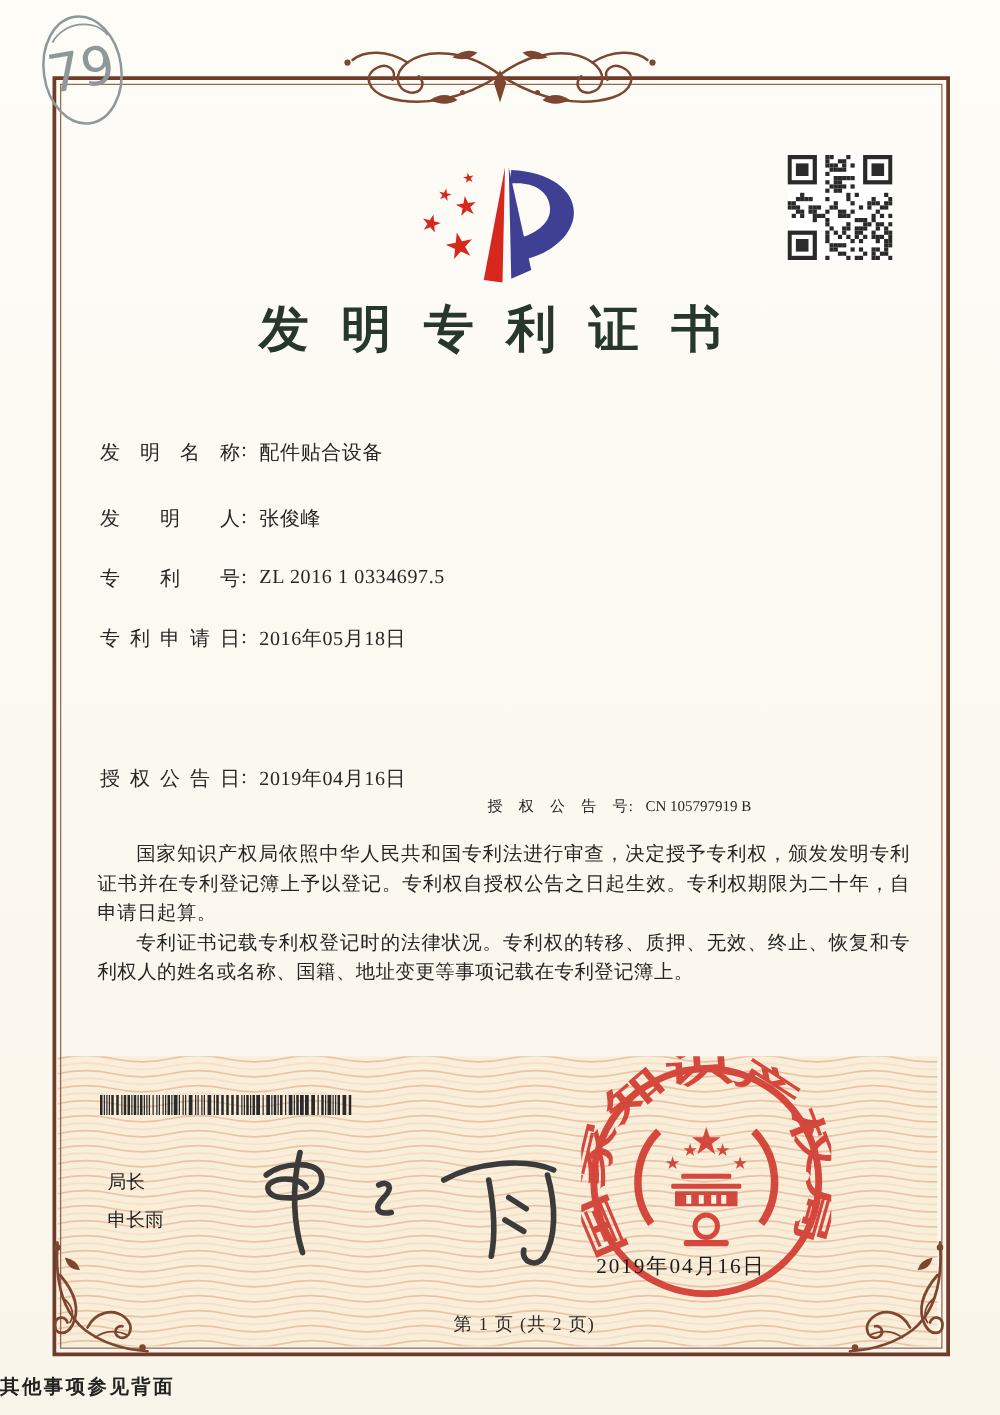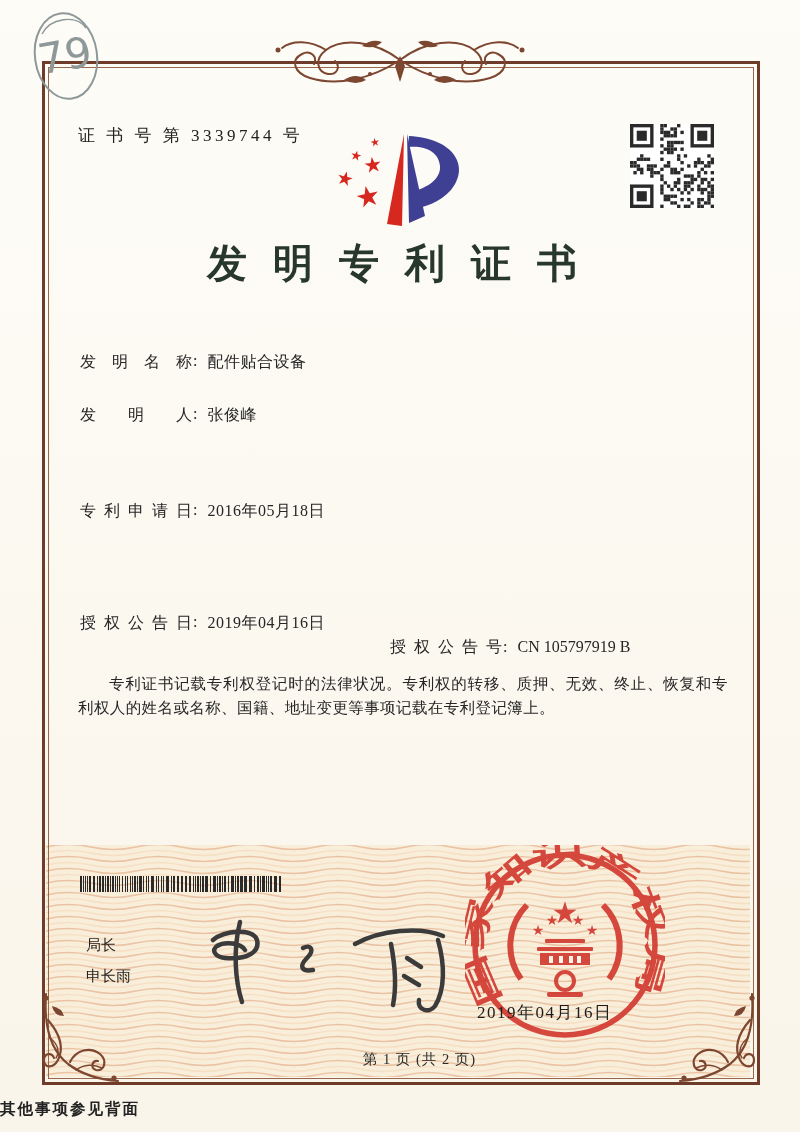--- a/index.html
+++ b/index.html
@@ -14,21 +14,21 @@
   .abs{position:absolute;}
   .cert-no{left:78px;top:124px;font-size:17px;letter-spacing:3.5px;color:#222;}
   .title{left:0;right:0;top:236px;text-align:center;font-size:40px;font-weight:700;
          color:#27372c;letter-spacing:26px;padding-left:10px;}
   .field{left:80px;font-size:16px;color:#262626;white-space:nowrap;margin-top:12px;}
   .field .lbl{display:inline-block;width:112px;text-align:justify;text-align-last:justify;
          vertical-align:top;}
   .field .colon{margin:0 10px 0 1px;vertical-align:top;}
   .field .val{display:inline-block;vertical-align:top;letter-spacing:0.5px;}
   .field .val.wrap{white-space:normal;width:462px;line-height:24px;}
-  .field2{font-size:16px;color:#262626;white-space:nowrap;}
+  .field2{font-size:12px;color:#262626;white-space:nowrap;}
   .paras{left:78px;top:672px;width:650px;font-size:15.5px;line-height:23.6px;
          color:#262626;text-align:justify;letter-spacing:0.4px;}
   .paras p{margin:0;text-indent:2em;}
   .barcode{left:80px;top:876px;}
   .chief-label,.chief-name{left:86px;font-size:15px;color:#1f1f1f;
          font-family:"Liberation Sans","DejaVu Sans",sans-serif;}
   .chief-label{top:936px;}
   .chief-name{top:967px;}
   .signature{left:195px;top:910px;}
   .seal{left:465px;top:845px;width:200px;height:200px;}
@@ -136,21 +136,20 @@
       <circle cx="74" cy="86" r="2.6" fill="#7d4630" stroke="none"></circle>
     </g>
   </svg>
 
   <svg class="abs pencil" width="95" height="105" viewBox="0 0 95 105">
     <ellipse cx="46" cy="52" rx="31" ry="43" fill="none" stroke="#8e9898" stroke-width="2" transform="rotate(-8 46 52)"></ellipse>
     <path d="M22,30 C30,14 56,10 66,24" fill="none" stroke="#8e9898" stroke-width="1.4"></path>
     <text x="46" y="66" font-size="42" fill="#8e9898" text-anchor="middle" font-family="DejaVu Sans, sans-serif" transform="rotate(-10 46 58)">79</text>
   </svg>
 
-  <div class="abs cert-no">证 书 号 第 3339744 号</div>
 
   <svg class="abs logo" width="150" height="128" viewBox="0 0 150 128">
     <polygon points="79,26 77,118 62,116" fill="#d6281f"></polygon>
     <polygon points="82,26 100,108 84,115" fill="#3f3f94"></polygon>
     <path d="M84,28 C128,30 146,58 126,82 C114,95 99,99 89,101 L85,84 C104,80 116,70 115,58 C114,44 100,37 83,39 Z" fill="#3f3f94"></path>
     <g text-anchor="middle" font-family="DejaVu Sans, sans-serif" fill="#d6281f">
       <text x="43" y="98" font-size="28" transform="rotate(-12 43 90)">★</text>
       <text x="20" y="77" font-size="19" transform="rotate(14 20 71)">★</text>
       <text x="48" y="64" font-size="21" transform="rotate(-8 48 58)">★</text>
       <text x="31" y="52" font-size="13" transform="rotate(12 31 48)">★</text>
@@ -327,32 +326,36 @@
     </svg>
 
   <div class="abs title">发明专利证书</div>
 
   <div class="abs field" style="top:340px">
     <span class="lbl">发明名称</span><span class="colon">:</span><span class="val">配件贴合设备</span>
   </div>
   <div class="abs field" style="top:393px">
     <span class="lbl">发明人</span><span class="colon">:</span><span class="val">张俊峰</span>
   </div>
+  <div class="abs field" style="top:441px">
+    <span class="lbl">专利号</span><span class="colon">:</span><span class="val">ZL 2016 1 0334697.5</span>
+  </div>
   <div class="abs field" style="top:489px">
     <span class="lbl">专利申请日</span><span class="colon">:</span><span class="val">2016年05月18日</span>
   </div>
 
   <div class="abs field" style="top:601px">
     <span class="lbl">授权公告日</span><span class="colon">:</span><span class="val">2019年04月16日</span>
   </div>
   <div class="abs field2" style="left:390px;top:637px">
     <span class="lbl" style="display:inline-block;width:112px;text-align:justify;text-align-last:justify;">授权公告号</span><span class="colon" style="margin:0 10px 0 1px">:</span><span class="val">CN 105797919 B</span>
   </div>
 
   <div class="abs paras">
+    <p>国家知识产权局依照中华人民共和国专利法进行审查，决定授予专利权，颁发发明专利证书并在专利登记簿上予以登记。专利权自授权公告之日起生效。专利权期限为二十年，自申请日起算。</p>
     <p>专利证书记载专利权登记时的法律状况。专利权的转移、质押、无效、终止、恢复和专利权人的姓名或名称、国籍、地址变更等事项记载在专利登记簿上。</p>
   </div>
 
   <svg id="barcode-svg" class="abs barcode" width="210" height="16" viewBox="0 0 210 16">
       <rect x="0" y="0" width="2" height="16" fill="#2a2a2a"></rect>
       <rect x="3" y="0" width="1" height="16" fill="#2a2a2a"></rect>
       <rect x="5" y="0" width="1" height="16" fill="#2a2a2a"></rect>
       <rect x="7" y="0" width="1" height="16" fill="#2a2a2a"></rect>
       <rect x="9" y="0" width="2" height="16" fill="#2a2a2a"></rect>
       <rect x="13" y="0" width="2" height="16" fill="#2a2a2a"></rect>

